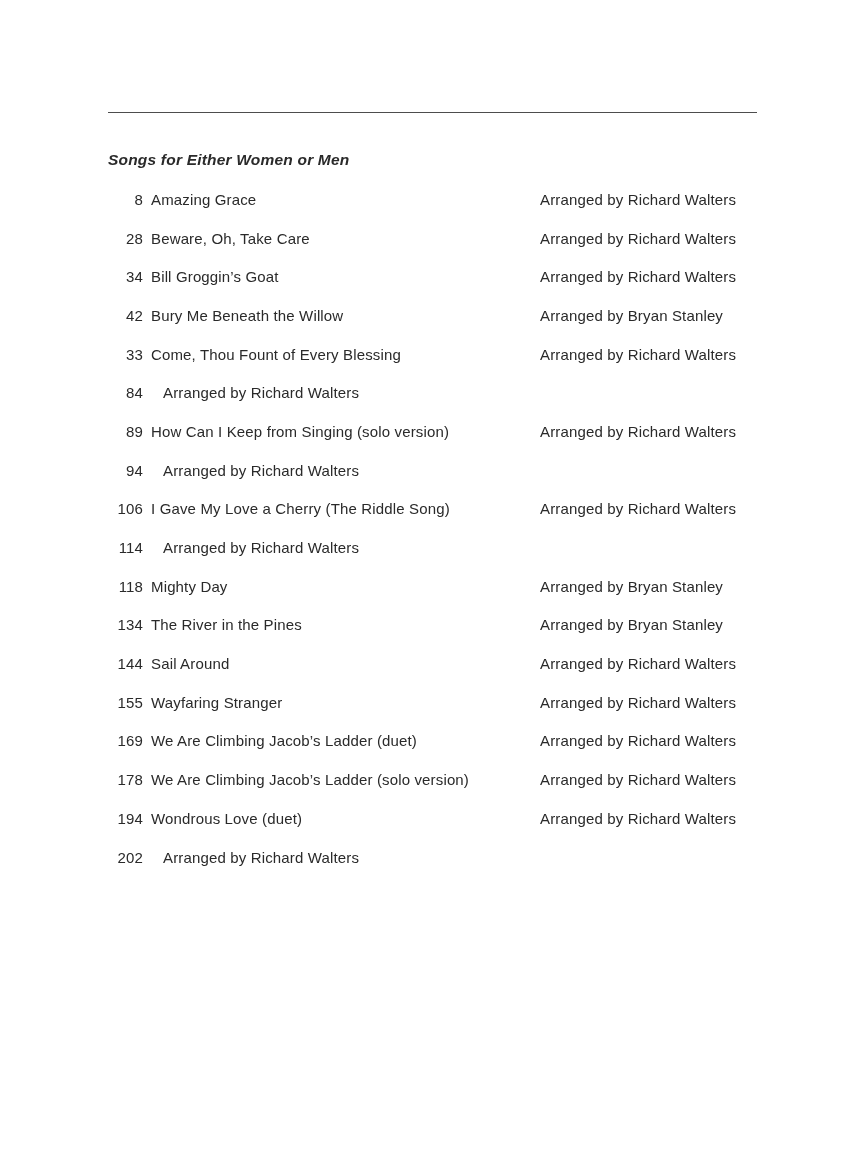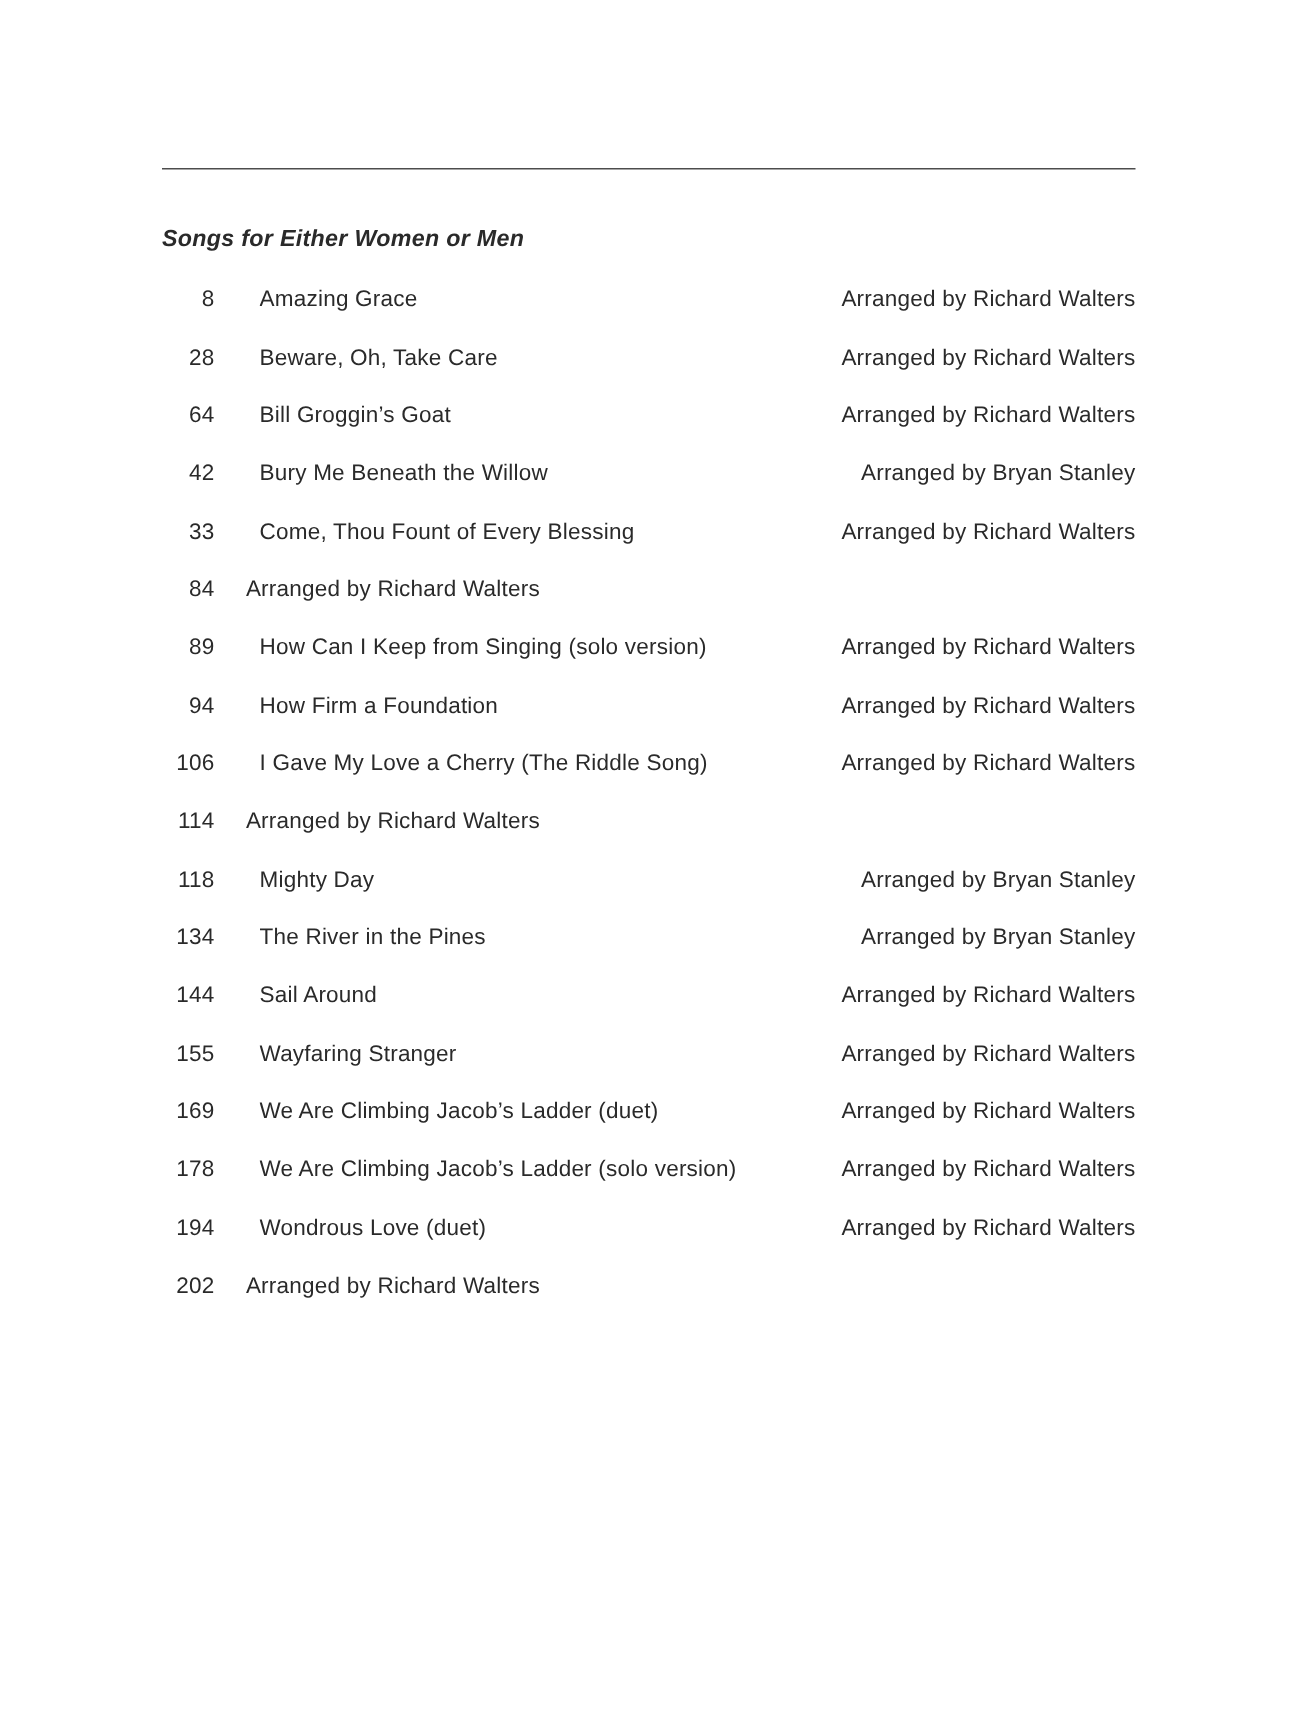--- a/index.html
+++ b/index.html
@@ -49,30 +49,31 @@
     font-size: 15px;
     letter-spacing: 0.15px;
     color: #2a2a2a;
   }
   .toc-row .num {
     width: 35px;
     text-align: right;
     flex: 0 0 auto;
   }
   .toc-row .title {
-    margin-left: 30px;
+    margin-left: 8px;
     flex: 1 1 auto;
     white-space: nowrap;
     overflow: hidden;
   }
   .toc-row .credit {
     width: 217px;
     flex: 0 0 auto;
-    text-align: right;
+    text-align: left;
     white-space: nowrap;
+    margin-left: 20px;
   }
 </style>
 </head>
 <body>
 
 <div class="page">
   <div class="content">
     <hr class="top-rule">
     <div class="section-title">Songs for Either Women or Men</div>
     <div class="toc-list">
@@ -82,21 +83,21 @@
     <span class="credit">Arranged by Richard Walters</span>
   </div>
 
   <div class="toc-row">
     <span class="num">28</span>
     <span class="title">Beware, Oh, Take Care</span>
     <span class="credit">Arranged by Richard Walters</span>
   </div>
 
   <div class="toc-row">
-    <span class="num">64</span>
+    <span class="num">34</span>
     <span class="title">Bill Groggin’s Goat</span>
     <span class="credit">Arranged by Richard Walters</span>
   </div>
 
   <div class="toc-row">
     <span class="num">42</span>
     <span class="title">Bury Me Beneath the Willow</span>
     <span class="credit">Arranged by Bryan Stanley</span>
   </div>
 
@@ -112,21 +113,20 @@
   </div>
 
   <div class="toc-row">
     <span class="num">89</span>
     <span class="title">How Can I Keep from Singing (solo version)</span>
     <span class="credit">Arranged by Richard Walters</span>
   </div>
 
   <div class="toc-row">
     <span class="num">94</span>
-    <span class="title">How Firm a Foundation</span>
     <span class="credit">Arranged by Richard Walters</span>
   </div>
 
   <div class="toc-row">
     <span class="num">106</span>
     <span class="title">I Gave My Love a Cherry (The Riddle Song)</span>
     <span class="credit">Arranged by Richard Walters</span>
   </div>
 
   <div class="toc-row">

